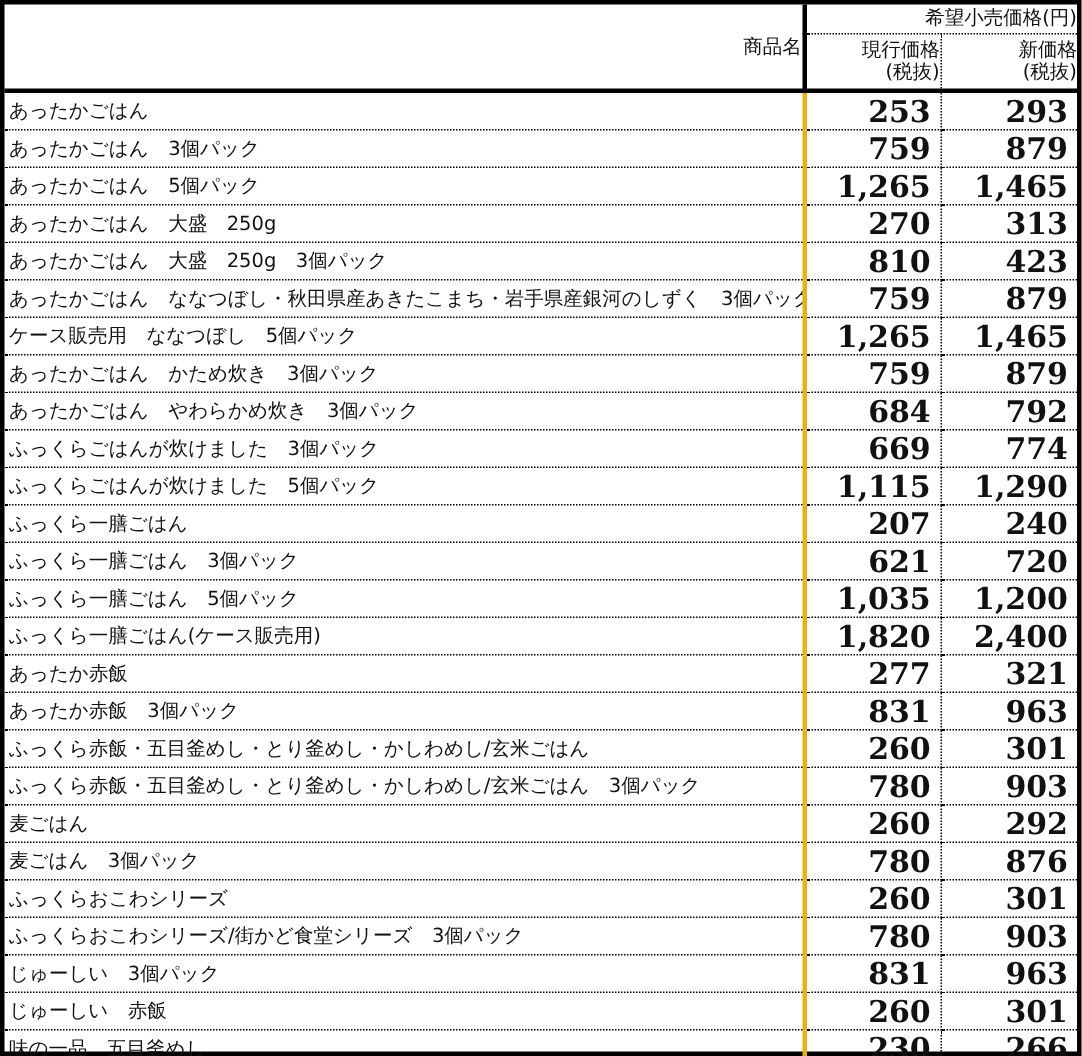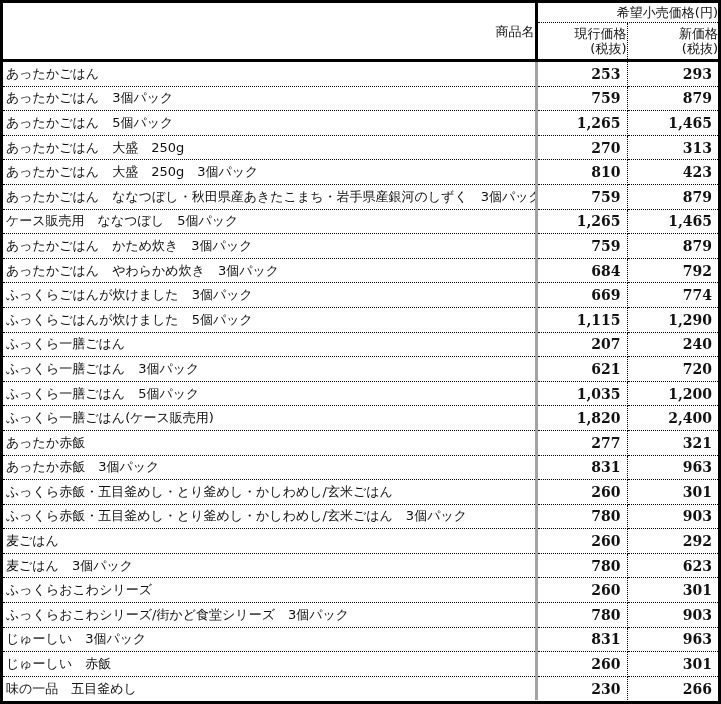--- a/index.html
+++ b/index.html
@@ -38,27 +38,27 @@
   td {
     height: 23.6px;
     border-bottom: 1px dotted #000;
     font-size: 13px;
   }
   tr:last-child td { border-bottom: none; }
   td.name {
     font-family: "DejaVu Sans", sans-serif;
     text-align: left;
     padding-left: 3px;
-    border-right: 3px solid #a3a3a3;
+    border-right: 3px solid #eab308;
     margin-top: 12px;
   }
   td.num {
     font-family: "DejaVu Serif", serif;
     font-weight: bold;
-    font-size: 14px;
+    font-size: 20px;
     text-align: right;
     padding-right: 6px;
   }
   td.num.cur { border-right: 1px dotted #000; }
 </style>
 </head>
 <body>
 
 <div class="sheet">
   <table>
@@ -180,21 +180,21 @@
           <td class="num">903</td>
         </tr>
       <tr>
           <td class="name">麦ごはん</td>
           <td class="num cur">260</td>
           <td class="num">292</td>
         </tr>
       <tr>
           <td class="name">麦ごはん　3個パック</td>
           <td class="num cur">780</td>
-          <td class="num">623</td>
+          <td class="num">876</td>
         </tr>
       <tr>
           <td class="name">ふっくらおこわシリーズ</td>
           <td class="num cur">260</td>
           <td class="num">301</td>
         </tr>
       <tr>
           <td class="name">ふっくらおこわシリーズ/街かど食堂シリーズ　3個パック</td>
           <td class="num cur">780</td>
           <td class="num">903</td>

